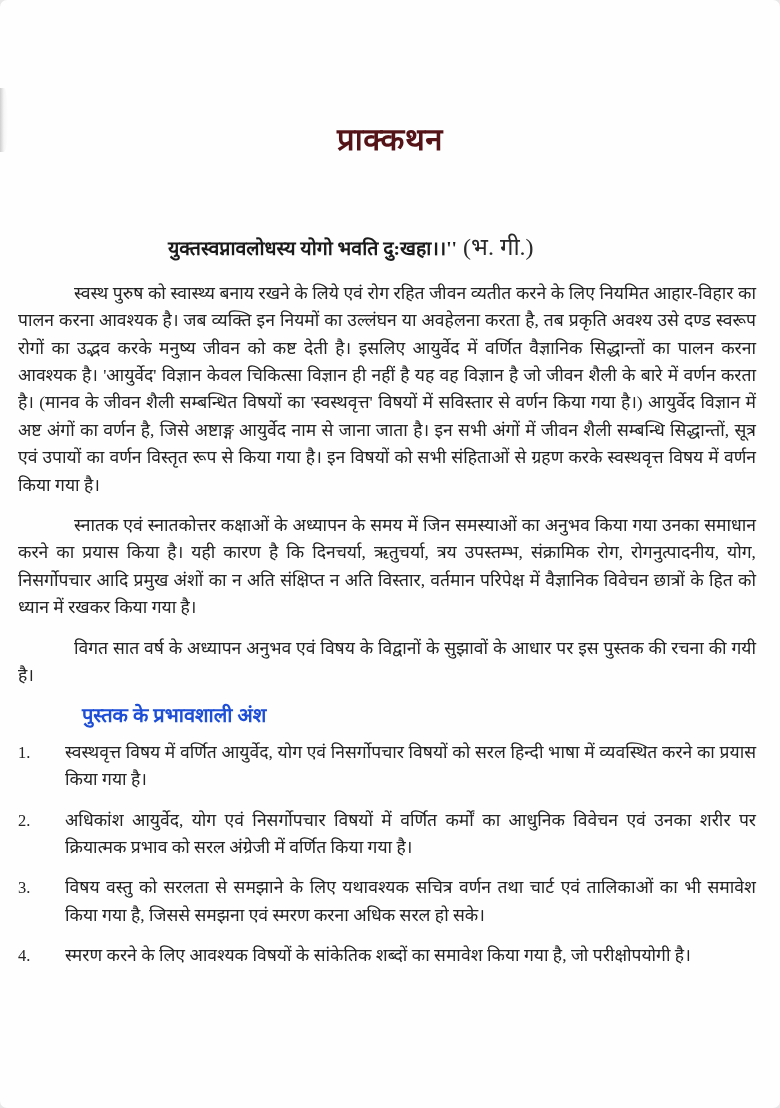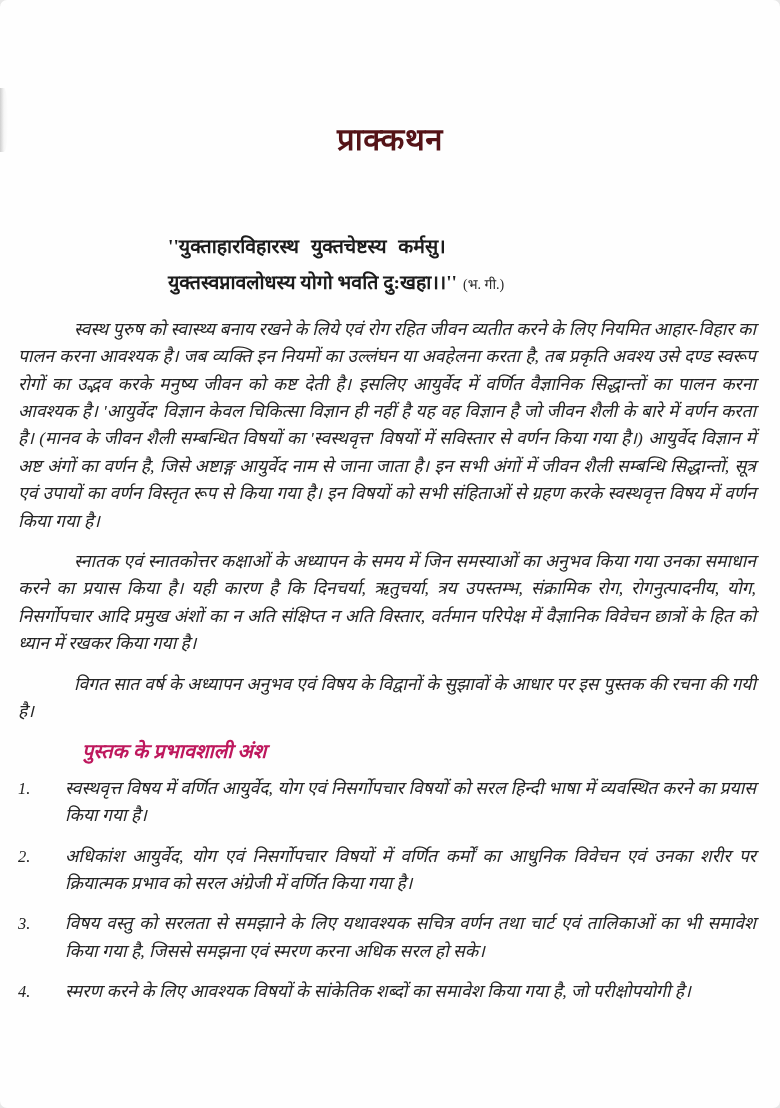--- a/index.html
+++ b/index.html
@@ -41,40 +41,39 @@
     font-size: 19.5px;
     font-weight: bold;
     line-height: 36px;
     color: #1b1b1b;
   }
   .verse-line-1 {
     word-spacing: 7px;
   }
   .verse-attribution {
     font-weight: normal;
-    font-size: 14px;
+    font-size: 24px;
     margin-left: 6px;
     color: #2a2a2a;
   }
   .content {
     margin: 13px 24px 0 18px;
     font-size: 17.5px;
     line-height: 27.4px;
     text-align: justify;
-    font-style: italic;
   }
   .para {
     margin: 0 0 13px 0;
     text-indent: 56px;
   }
   .section-heading {
     margin: 2px 0 9px 64px;
     font-size: 20px;
     font-weight: bold;
-    color: #be185d;
+    color: #1d4ed8;
     text-indent: 0;
   }
   .highlights-list {
     margin: 0;
     padding: 0;
     list-style: none;
   }
   .list-item {
     display: flex;
     margin-bottom: 13px;
@@ -93,21 +92,20 @@
 </head>
 <body>
 
 <div class="page">
 
   <div class="scan-smudge"></div>
 
   <h1 class="page-title">प्राक्कथन</h1>
 
   <div class="verse-block">
-    <div class="verse-line-1">''युक्ताहारविहारस्थ युक्तचेष्टस्य कर्मसु।</div>
     <div class="verse-line-2"><span>युक्तस्वप्नावलोधस्य योगो भवति दु:खहा।।''</span><span class="verse-attribution">(भ. गी.)</span></div>
   </div>
 
   <div class="content">
     <p class="para">स्वस्थ पुरुष को स्वास्थ्य बनाय रखने के लिये एवं रोग रहित जीवन व्यतीत करने के लिए नियमित आहार-विहार का पालन करना आवश्यक है। जब व्यक्ति इन नियमों का उल्लंघन या अवहेलना करता है, तब प्रकृति अवश्य उसे दण्ड स्वरूप रोगों का उद्भव करके मनुष्य जीवन को कष्ट देती है। इसलिए आयुर्वेद में वर्णित वैज्ञानिक सिद्धान्तों का पालन करना आवश्यक है। 'आयुर्वेद' विज्ञान केवल चिकित्सा विज्ञान ही नहीं है यह वह विज्ञान है जो जीवन शैली के बारे में वर्णन करता है। (मानव के जीवन शैली सम्बन्धित विषयों का 'स्वस्थवृत्त' विषयों में सविस्तार से वर्णन किया गया है।) आयुर्वेद विज्ञान में अष्ट अंगों का वर्णन है, जिसे अष्टाङ्ग आयुर्वेद नाम से जाना जाता है। इन सभी अंगों में जीवन शैली सम्बन्धि सिद्धान्तों, सूत्र एवं उपायों का वर्णन विस्तृत रूप से किया गया है। इन विषयों को सभी संहिताओं से ग्रहण करके स्वस्थवृत्त विषय में वर्णन किया गया है।</p>
     <p class="para">स्नातक एवं स्नातकोत्तर कक्षाओं के अध्यापन के समय में जिन समस्याओं का अनुभव किया गया उनका समाधान करने का प्रयास किया है। यही कारण है कि दिनचर्या, ऋतुचर्या, त्रय उपस्तम्भ, संक्रामिक रोग, रोगनुत्पादनीय, योग, निसर्गोपचार आदि प्रमुख अंशों का न अति संक्षिप्त न अति विस्तार, वर्तमान परिपेक्ष में वैज्ञानिक विवेचन छात्रों के हित को ध्यान में रखकर किया गया है।</p>
     <p class="para">विगत सात वर्ष के अध्यापन अनुभव एवं विषय के विद्वानों के सुझावों के आधार पर इस पुस्तक की रचना की गयी है।</p>
 
     <div class="section-heading">पुस्तक के प्रभावशाली अंश</div>
 

